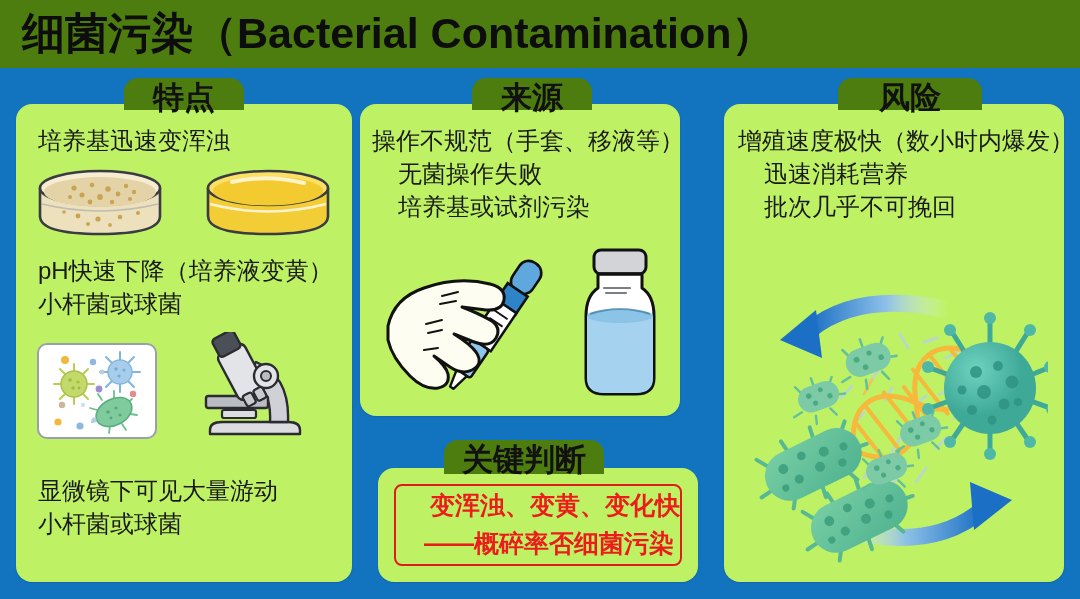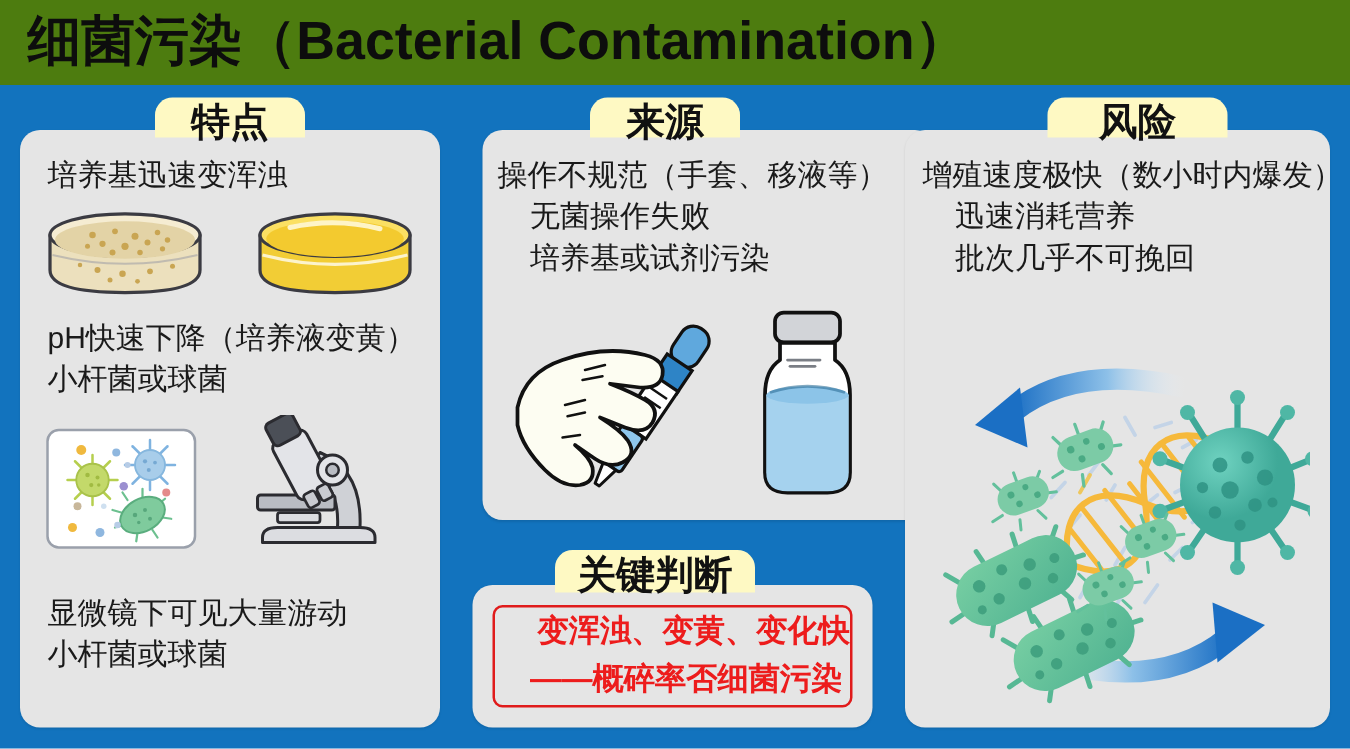--- a/index.html
+++ b/index.html
@@ -26,41 +26,41 @@
 
   
   .board{
     position:absolute;left:0;top:68px;width:1080px;height:531px;
     background:#1273be;
   }
 
   
   .card{
     position:absolute;
-    background:#e5e5e5;
+    background:#bef264;
     border-radius:16px;
     box-shadow:0 1px 2px rgba(0,0,0,.10);
   }
   .tab{
     position:absolute;
-    background:#fef9c3;
+    background:#4d7c0f;
     border-radius:14px 14px 0 0;
     text-align:center;
     z-index:3;
   }
   .tab-label{
     font-size:31px;font-weight:700;color:#111;
     line-height:40px;white-space:nowrap;
   }
 
   
   #card-features{left:16px;top:104px;width:336px;height:478px;}
   #tab-features{left:124px;top:78px;width:120px;height:32px;}
 
-  #card-sources{left:386px;top:104px;width:362px;height:312px;}
+  #card-sources{left:360px;top:104px;width:320px;height:312px;}
   #tab-sources{left:472px;top:78px;width:120px;height:32px;text-align:center;}
 
   #card-key{left:378px;top:468px;width:320px;height:114px;}
   #tab-key{left:444px;top:440px;width:160px;height:34px;}
 
   #card-risk{left:724px;top:104px;width:340px;height:478px;}
   #tab-risk{left:838px;top:78px;width:144px;height:32px;}
 
   
   .lines{

